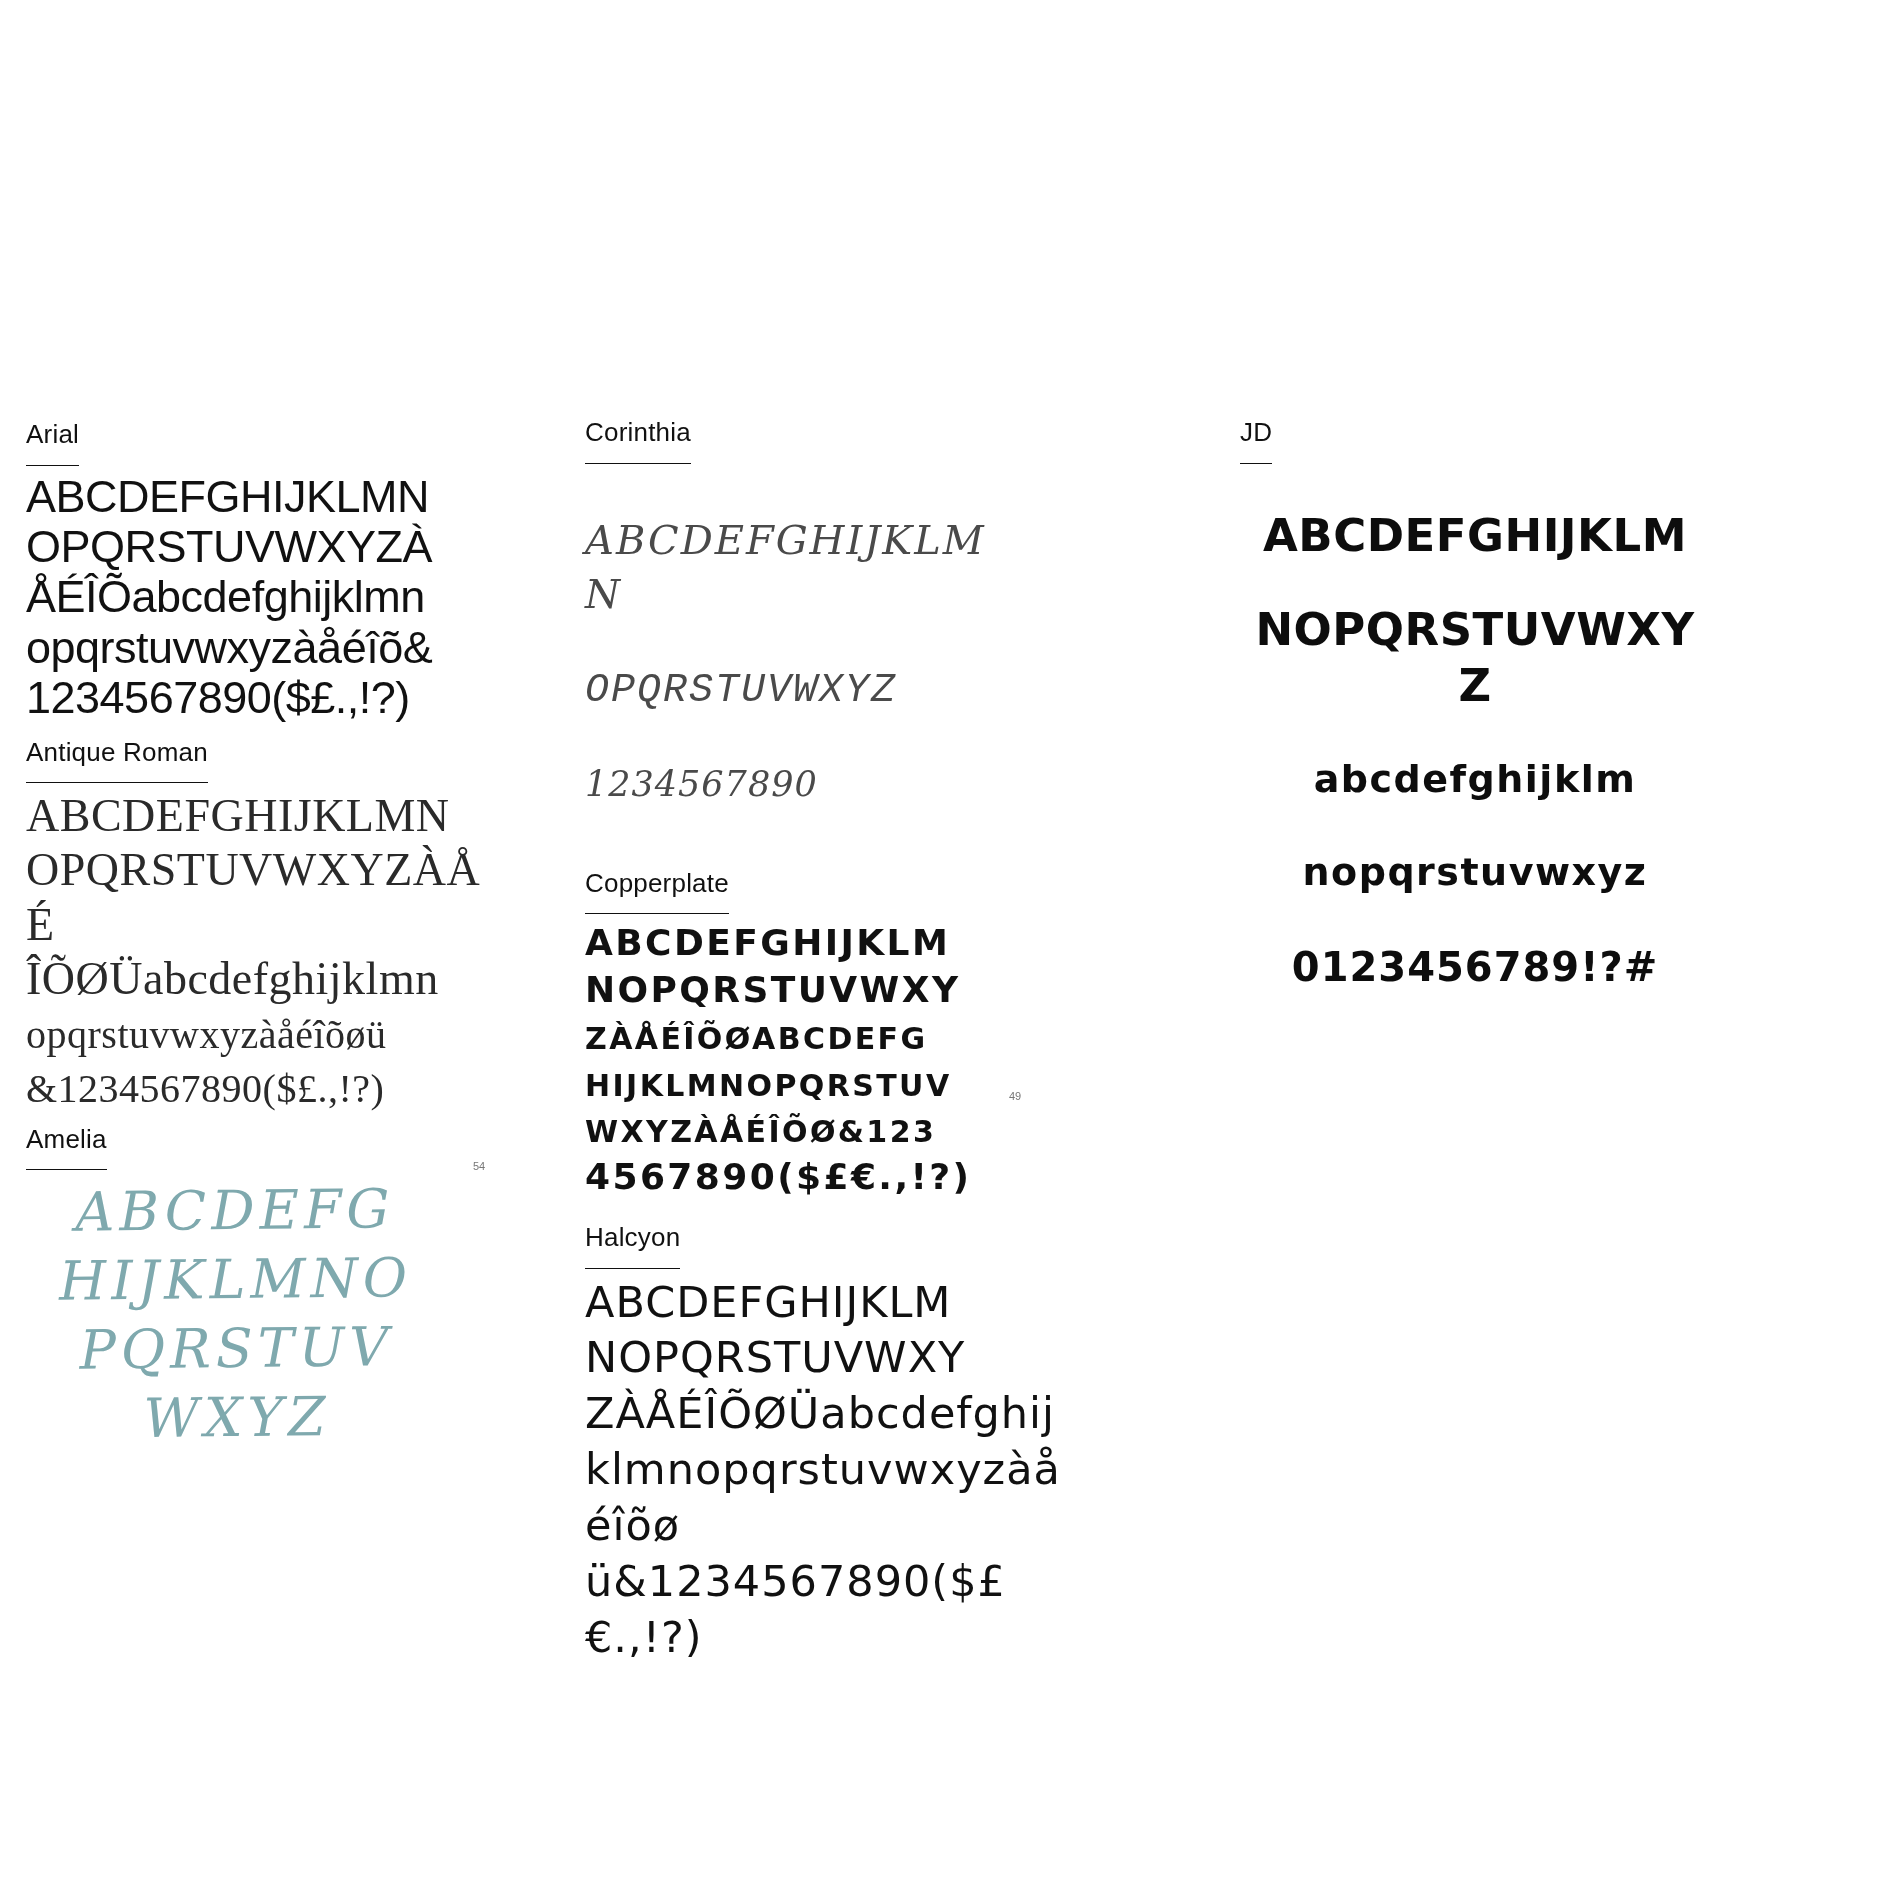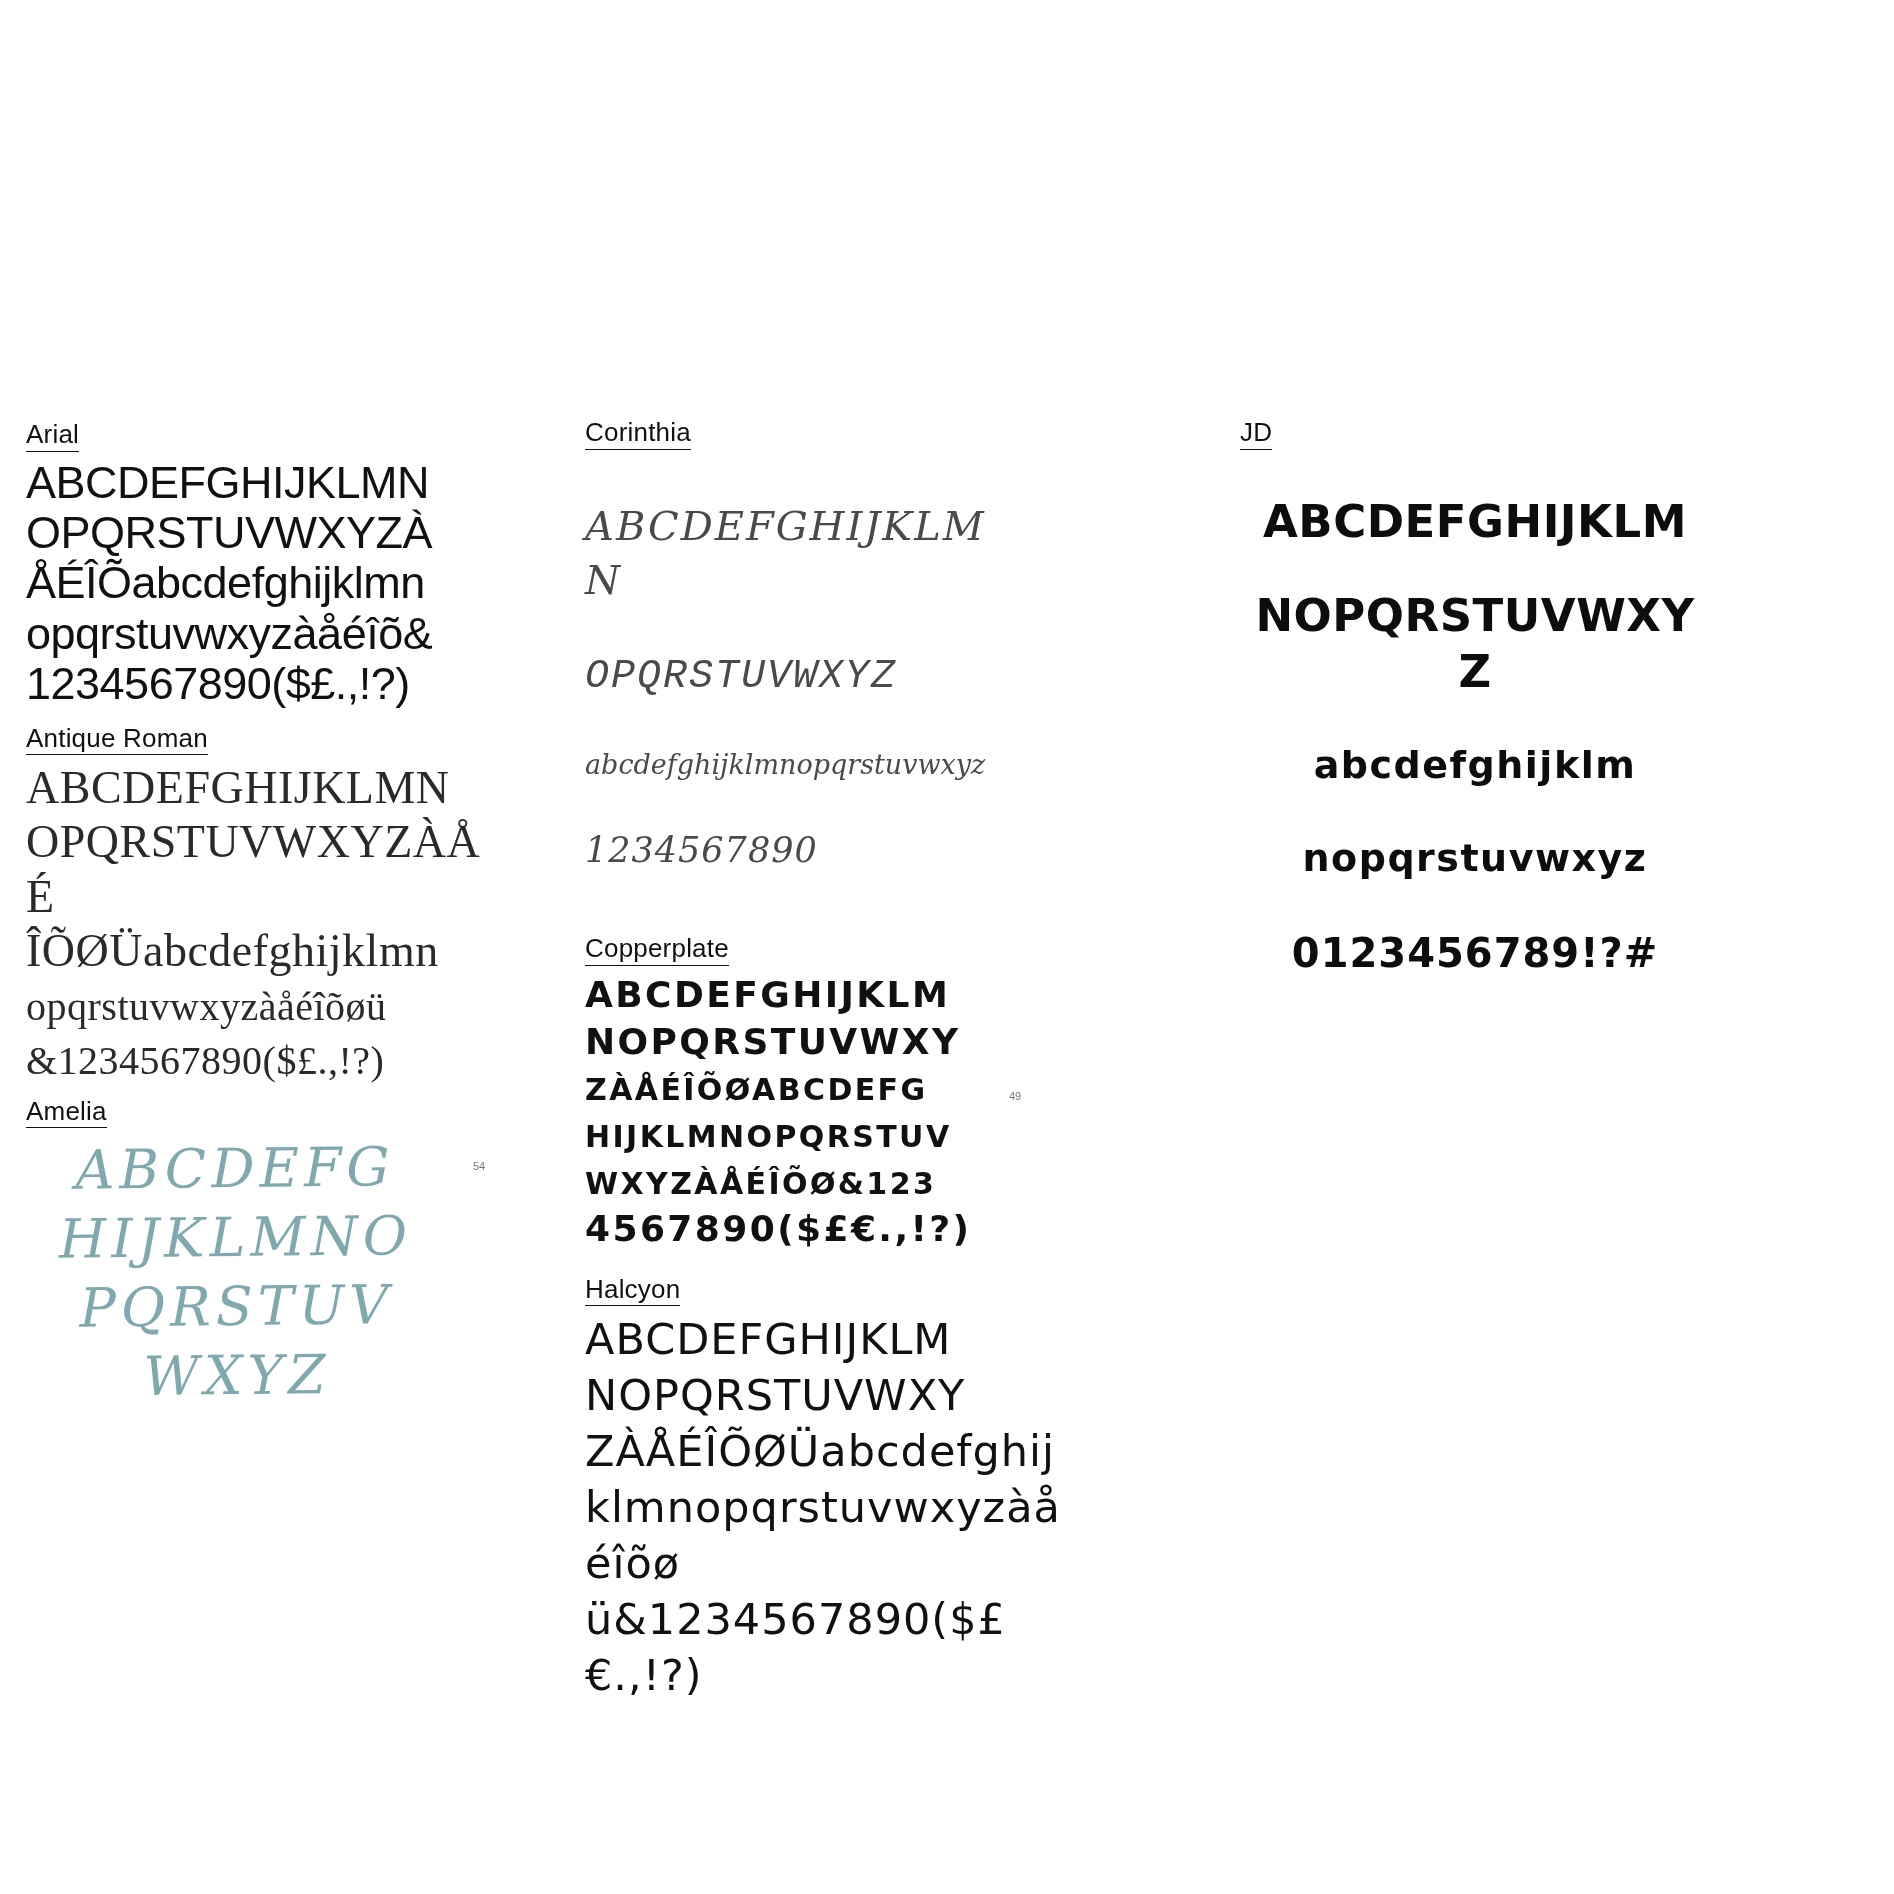--- a/index.html
+++ b/index.html
@@ -34,21 +34,21 @@
     margin-bottom: 6px;
   }
 
   .spec-name {
     display: inline-block;
     font-family: "Liberation Sans", sans-serif;
     font-size: 26px;
     line-height: 1.1;
     color: #111;
     border-bottom: 1.5px solid #111;
-    padding-bottom: 2px;
+    padding-bottom: 16px;
     margin-bottom: 6px;
     letter-spacing: 0.2px;
   }
 
   .sample {
     color: #111;
     white-space: pre-wrap;
     word-break: break-word;
   }
 
@@ -169,21 +169,20 @@
 
   </div>
 
   <div class="col col-2">
 
     <div class="spec-block">
       <div class="spec-name">Corinthia</div>
       <div class="sample s-corinthia">
         <span class="r1">ABCDEFGHIJKLMN</span>
         <span class="r2">OPQRSTUVWXYZ</span>
-        <span class="r3">abcdefghijklmnopqrstuvwxyz</span>
         <span class="r4">1234567890</span>
       </div>
     </div>
 
     <div class="spec-block" style="margin-top:17px">
       <div class="spec-name">Copperplate</div>
       <div class="sample s-copper"><span>ABCDEFGHIJKLM</span><br><span>NOPQRSTUVWXY</span><br><span class="sc">ZÀÅÉÎÕØABCDEFG</span><br><span class="sc">HIJKLMNOPQRSTUV</span><br><span class="sc">WXYZÀÅÉÎÕØ&amp;123</span><br><span>4567890($£€.,!?)</span></div>
     </div>
 
     <div class="spec-block" style="margin-top:22px">

